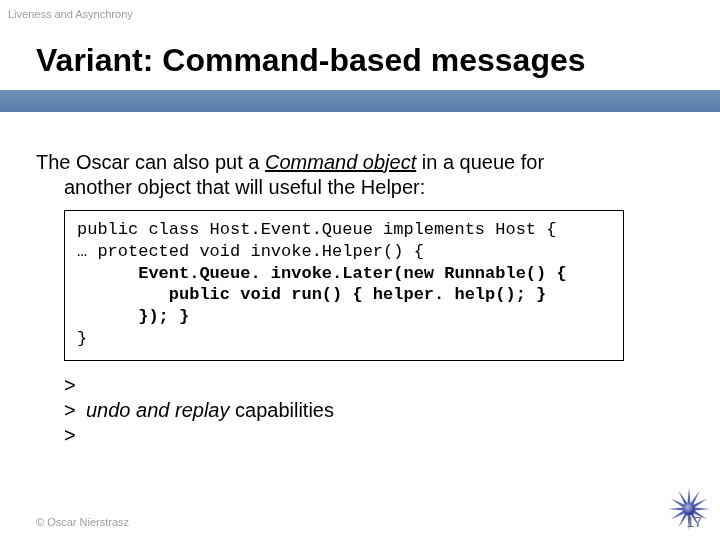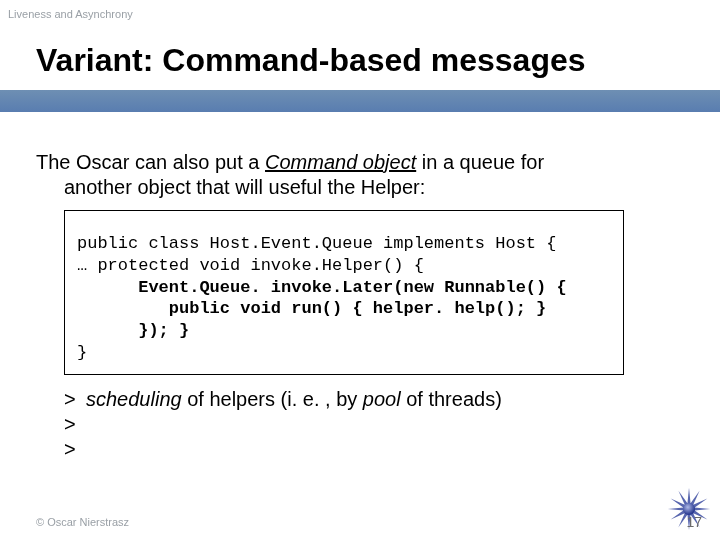--- a/index.html
+++ b/index.html
@@ -54,21 +54,21 @@
   }
   .body .intro .line2 {
     display: block;
     margin-left: 28px;
   }
   .u { text-decoration: underline; }
   .i { font-style: italic; }
   .codebox {
     margin: 6px 0 12px 28px;
     border: 1px solid #000;
-    padding: 22px 12px 10px 12px;
+    padding: 8px 12px 10px 12px;
     font-family: "Courier New", Courier, monospace;
     font-size: 17px;
     line-height: 1.28;
     white-space: pre;
     width: 560px;
     box-sizing: border-box;
   }
   .codebox .b { font-weight: bold; }
   .outro {
     margin-top: 6px;
@@ -129,26 +129,26 @@
 <span>… protected void invoke.Helper() {</span>
 <span class="b">      Event.Queue. invoke.Later(new Runnable() {</span>
 <span class="b">         public void run() { helper. help(); }</span>
 <span class="b">      }); }</span>
 <span>}</span></div>
 
 
     <div class="bullets">
       <div class="row">
         <span class="gt">&gt;</span>
-        <span>
-          <span class="i">scheduling</span><span> of helpers (i. e. , by </span><span class="i">pool</span><span> of threads)</span>
-        </span>
       </div>
       <div class="row">
         <span class="gt">&gt;</span>
+        <span>
+          <span class="i">undo and replay</span><span> capabilities</span>
+        </span>
       </div>
       <div class="row">
         <span class="gt">&gt;</span>
       </div>
     </div>
 
   </div>
 
   <div class="footer-left">© Oscar Nierstrasz</div>
 

